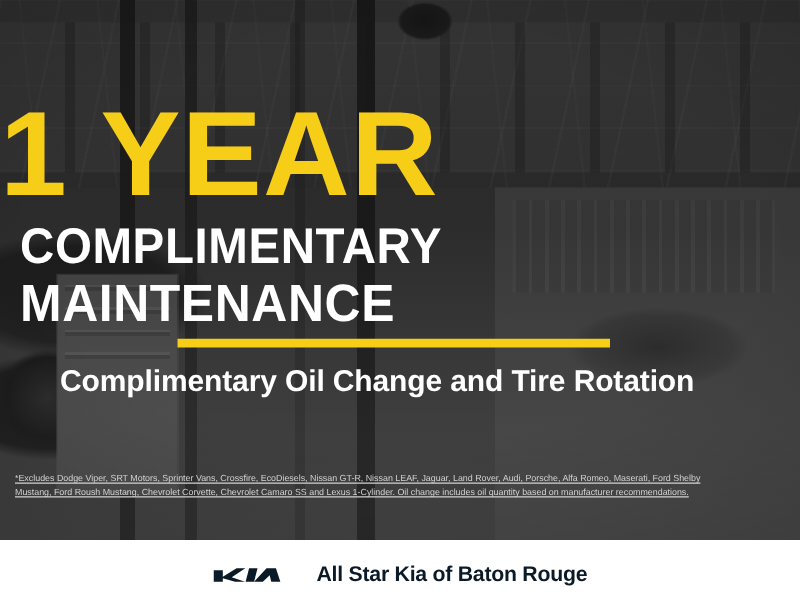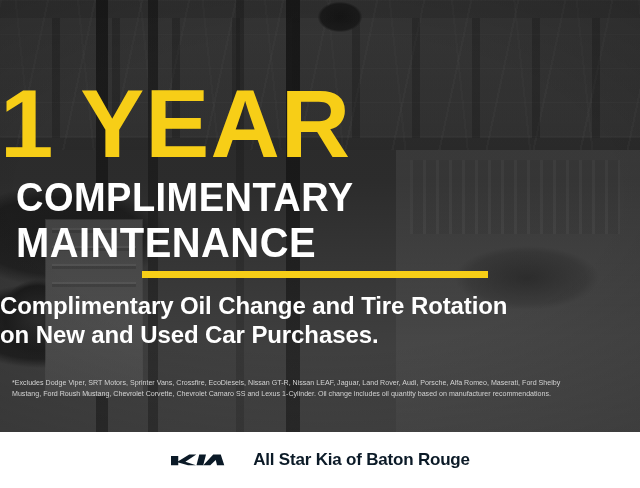--- a/index.html
+++ b/index.html
@@ -165,33 +165,34 @@
   }
   .subhead {
     position:absolute;
     left:0; top:291px;
     width:640px;
     color:#ffffff;
     font-size:24px;
     line-height:29px;
     font-weight:bold;
     letter-spacing:-.1px;
+    padding-left:48px;
   }
   .subhead-line2 { display:block; }
 
   .disclaimer {
     position:absolute;
     left:12px; top:378px;
     width:616px;
     color:#d2d2d2;
     font-size:7.1px;
     line-height:11.4px;
     font-weight:normal;
   }
-  .disclaimer span { display:block; }
+  .disclaimer span { display:block;text-decoration:underline; }
 
   
   .footer {
     position:absolute;
     left:0; top:432px;
     width:640px; height:56px;
     background:#ffffff;
     display:flex;
     align-items:center;
     justify-content:center;
@@ -231,21 +232,20 @@
     <div class="headline-year">1 YEAR</div>
 
     <div class="headline-complimentary">COMPLIMENTARY</div>
 
     <div class="headline-maintenance">MAINTENANCE</div>
 
     <div class="divider"></div>
 
     <div class="subhead">
       <span class="subhead-line1">Complimentary Oil Change and Tire Rotation</span>
-      <span class="subhead-line2">on New and Used Car Purchases.</span>
     </div>
 
     <div class="disclaimer">
       <span>*Excludes Dodge Viper, SRT Motors, Sprinter Vans, Crossfire, EcoDiesels, Nissan GT-R, Nissan LEAF, Jaguar, Land Rover, Audi, Porsche, Alfa Romeo, Maserati, Ford Shelby</span>
       <span>Mustang, Ford Roush Mustang, Chevrolet Corvette, Chevrolet Camaro SS and Lexus 1-Cylinder. Oil change includes oil quantity based on manufacturer recommendations.</span>
     </div>
 
   </div>
 
   <div class="footer">

